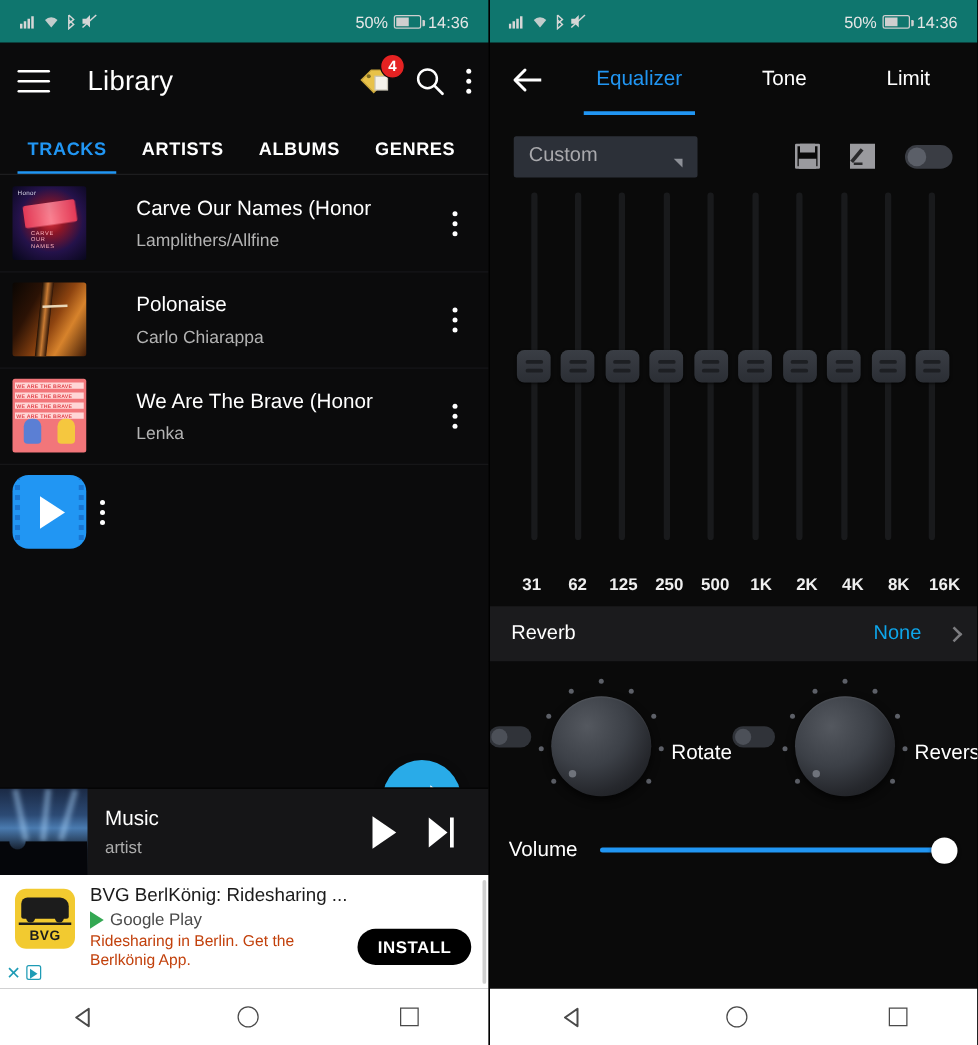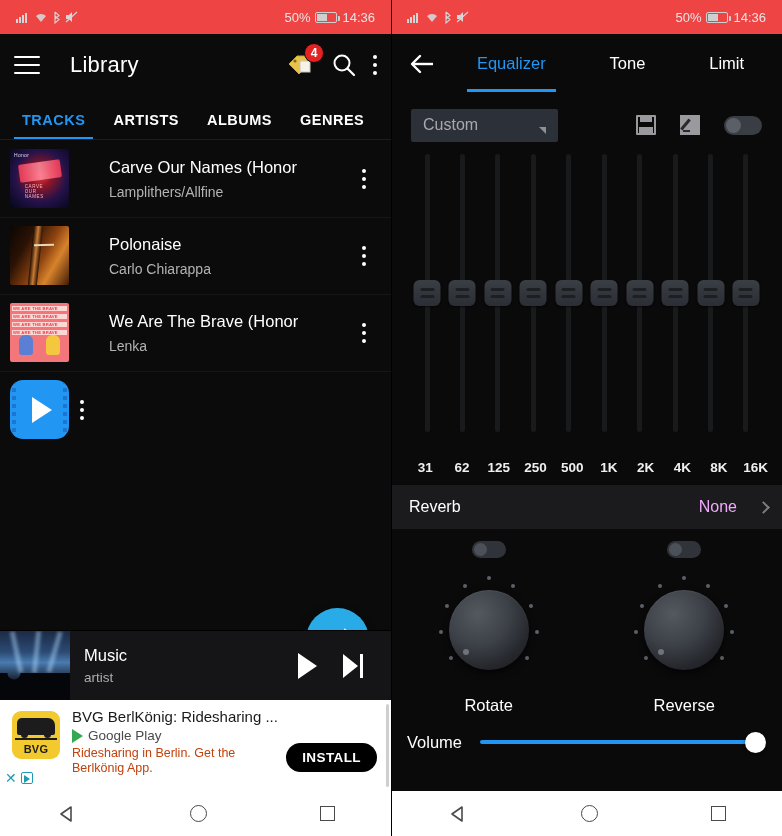--- a/index.html
+++ b/index.html
@@ -11,21 +11,21 @@
   }
   .screens { display: flex; width: 782px; height: 836px; }
   .screen { width: 391px; height: 836px; position: relative; overflow: hidden; }
   .screen.left  { background: #0b0b0c; }
   .screen.right { background: #0a0a0a; }
 
   
   .statusbar {
     height: 34px; display: flex; align-items: center;
     padding: 0 16px; color: #e8e8e8; font-size: 13px;
-    background: #ef4444;
+    background: #0f766e;
   }
   .sb-left { display: flex; align-items: center; gap: 4px; }
   .sb-spacer { flex: 1; }
   .sb-right { display: flex; align-items: center; gap: 5px; font-size: 13px; color:#e6e6e6;}
   .batt {
     width: 22px; height: 11px; border: 1.4px solid #cfcfcf; border-radius: 2px;
     position: relative; display: inline-block;
   }
   .batt::after{content:"";position:absolute;right:-3.5px;top:3px;width:2px;height:5px;background:#cfcfcf;border-radius:0 1px 1px 0;}
   .batt i{position:absolute;left:1px;top:1px;bottom:1px;width:48%;background:#cfcfcf;display:block;}
@@ -205,26 +205,26 @@
   .eq-thumb i { display:block; width:14px; height:3px; background:#1d1f23; border-radius:2px;}
   .eq-labels { display:flex; justify-content:space-between; padding: 10px 8px 0 16px;}
   .eq-label { width: 40px; text-align:center; color:#efefef; font-size:13.5px; font-weight:700;}
 
   
   .reverb-row {
     height: 44px; background:#1b1b1d; display:flex; align-items:center;
     padding: 0 14px 0 18px; margin-top: 10px; color:#fff;
   }
   .reverb-label { font-size:16px;}
-  .reverb-val { margin-left:auto; font-size:16px; color:#f0abfc;}
+  .reverb-val { margin-left:auto; font-size:16px; color:#0ea5e9;}
   .chev { width:9px;height:9px;border-right:2px solid #7d7d80;border-top:2px solid #7d7d80;transform:rotate(45deg);margin-left:22px;}
 
   
   .knob-area { display:flex; padding-top: 12px;}
-  .knob-col { flex:1; display:flex; flex-direction:column; align-items:center;}
+  .knob-col { flex:1; display:flex; flex-direction:row; align-items:center;}
   .knob-toggle { width: 34px; height: 17px; border-radius: 9px; background:#303339; position:relative; margin-bottom: 16px;}
   .knob-toggle::after{content:"";position:absolute;left:2px;top:2px;width:13px;height:13px;border-radius:50%;background:#4c5058;}
   .knob-wrap { width: 112px; height: 112px; position: relative; display:flex; align-items:center; justify-content:center;}
   .knob {
     width: 80px; height: 80px; border-radius:50%;
     background: radial-gradient(circle at 36% 30%, #54585f 0%, #3c4047 42%, #26282d 70%, #15171a 100%);
     box-shadow: 0 3px 7px rgba(0,0,0,.7), inset 0 1px 1px rgba(255,255,255,.07);
     position:relative;
   }
   .knob::after{content:"";position:absolute;left:14px;bottom:15px;width:6px;height:6px;border-radius:50%;background:#6f737b;}

